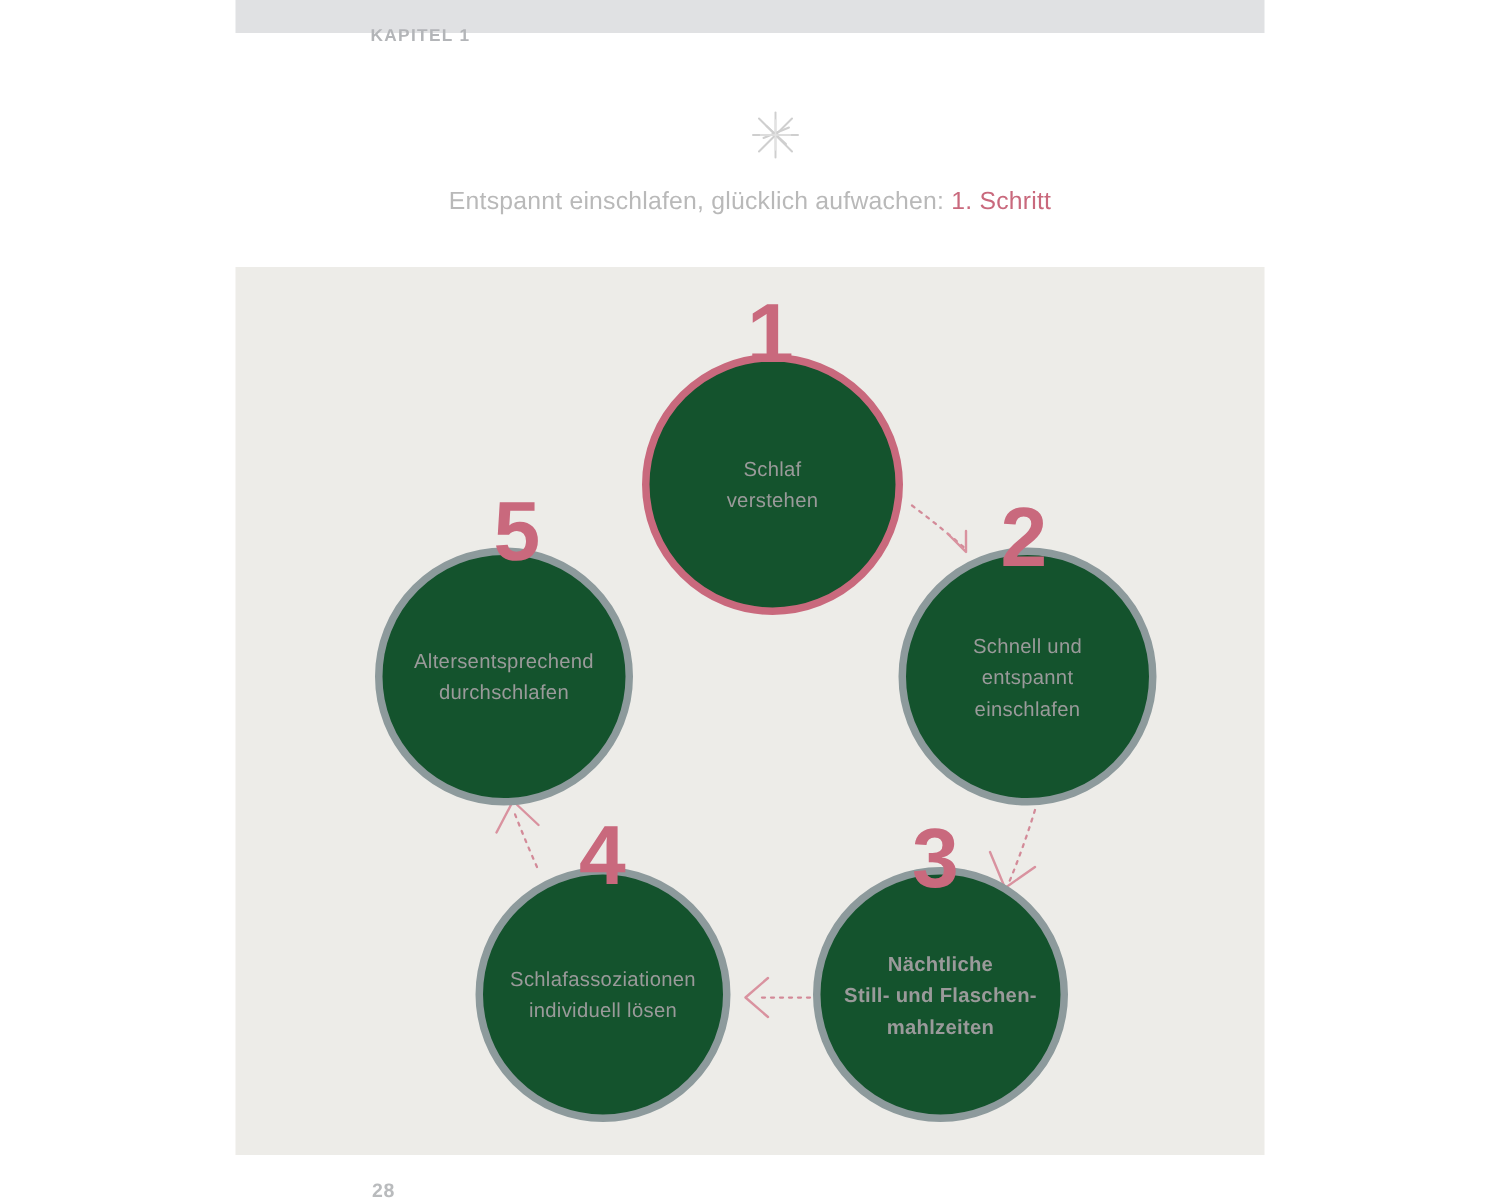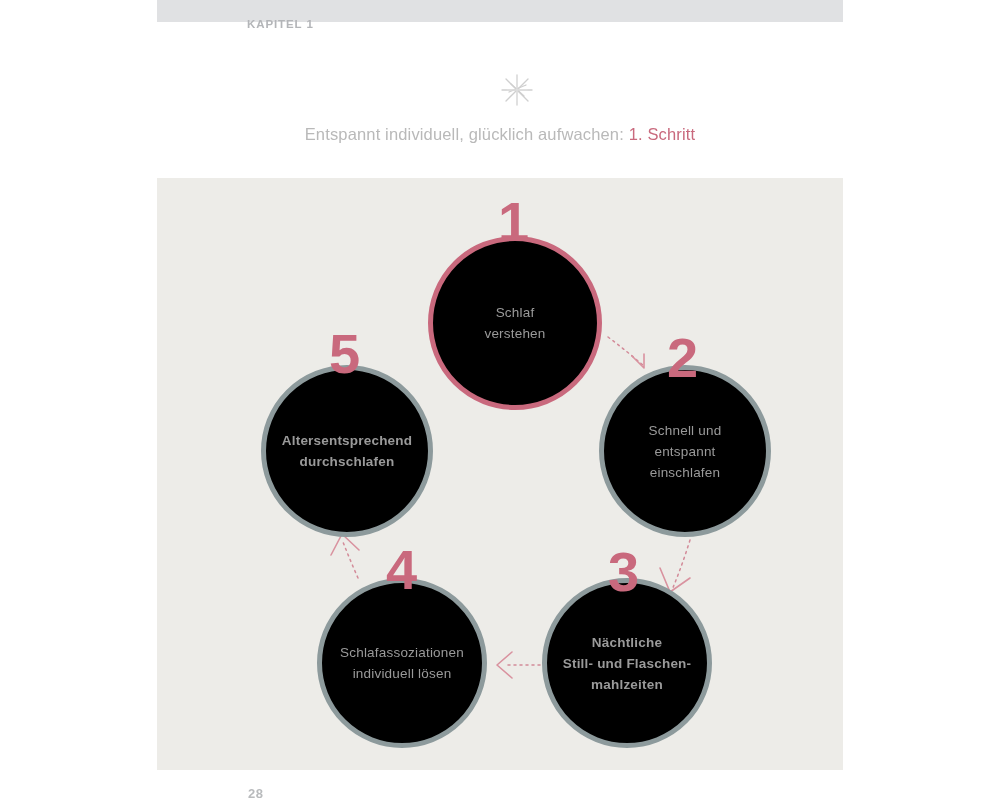--- a/index.html
+++ b/index.html
@@ -68,21 +68,21 @@
     left: 157px;
     top: 178px;
     width: 686px;
     height: 592px;
     background: #edece8;
   }
 
   .node {
     position: absolute;
     border-radius: 50%;
-    background: #000000;
+    background: #14532d;
     box-sizing: border-box;
     display: flex;
     align-items: center;
     justify-content: center;
   }
   .node-accent {
     border: 5px solid #c9697d;
   }
   .node-muted {
     border: 5px solid #8d9a9c;
@@ -102,21 +102,21 @@
     color: #c9697d;
     line-height: 56px;
     letter-spacing: -1px;
   }
 
   
   #node-1 { left: 428px; top: 236px; width: 174px; height: 174px; }
   #node-2 { left: 599px; top: 365px; width: 172px; height: 172px; justify-content: center; }
   #node-3 { left: 542px; top: 578px; width: 170px; height: 170px; font-weight: bold; }
   #node-4 { left: 317px; top: 578px; width: 170px; height: 170px; }
-  #node-5 { left: 261px; top: 365px; width: 172px; height: 172px; font-weight: bold; }
+  #node-5 { left: 250px; top: 365px; width: 172px; height: 172px; }
 
   #num-1 { left: 498px; top: 194px; }
   #num-2 { left: 667px; top: 330px; }
   #num-3 { left: 608px; top: 544px; }
   #num-4 { left: 386px; top: 542px; }
   #num-5 { left: 329px; top: 326px; }
 
   .arrows {
     position: absolute;
     left: 0; top: 0;
@@ -152,21 +152,21 @@
       <line x1="12" y1="12" x2="25" y2="24"></line>
     </g>
     <g stroke="#e2e2e2" stroke-width="1" stroke-linecap="round" fill="none">
       <line x1="18" y1="8" x2="18" y2="28"></line>
       <line x1="8" y1="18" x2="28" y2="18"></line>
     </g>
   </svg>
 </div>
 
 <div class="subtitle">
-  <span>Entspannt individuell, glücklich aufwachen: </span><span class="accent">1. Schritt</span>
+  <span>Entspannt einschlafen, glücklich aufwachen: </span><span class="accent">1. Schritt</span>
 </div>
 
 <div class="panel"></div>
 
 <svg class="arrows">
 
   <g>
     <path d="M 608 337 Q 628 352 645 367" stroke="#c9697d" stroke-width="1.5" stroke-dasharray="2,4" stroke-linecap="round" fill="none" opacity="0.75"></path>
     <path d="M 632 356 L 644 368 L 644 354" stroke="#d9929f" stroke-width="1.6" fill="none" stroke-linecap="round" stroke-linejoin="round"></path>
   </g>

